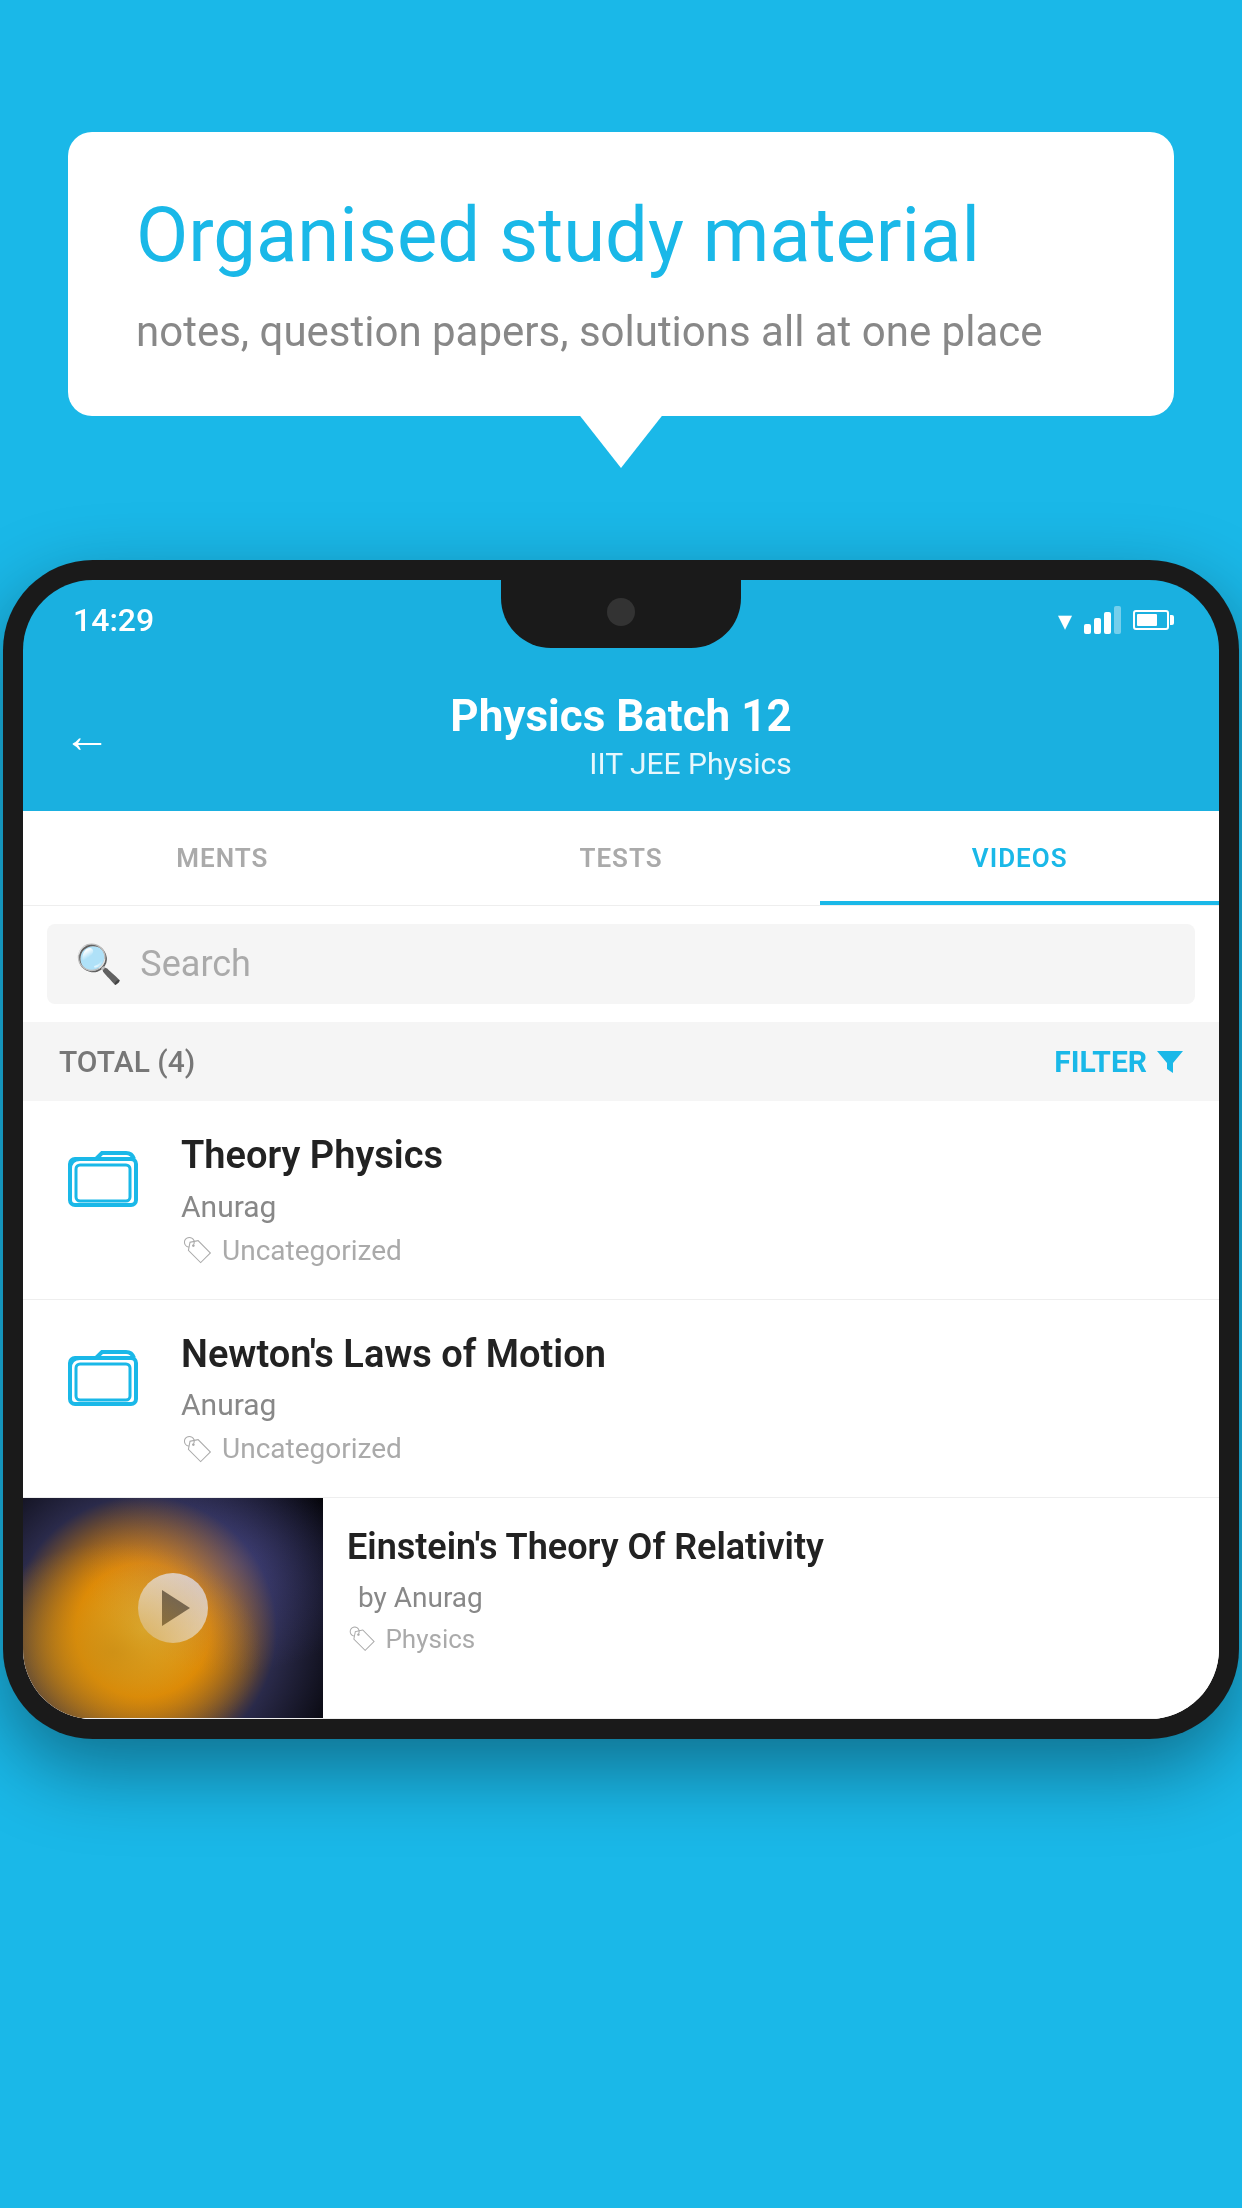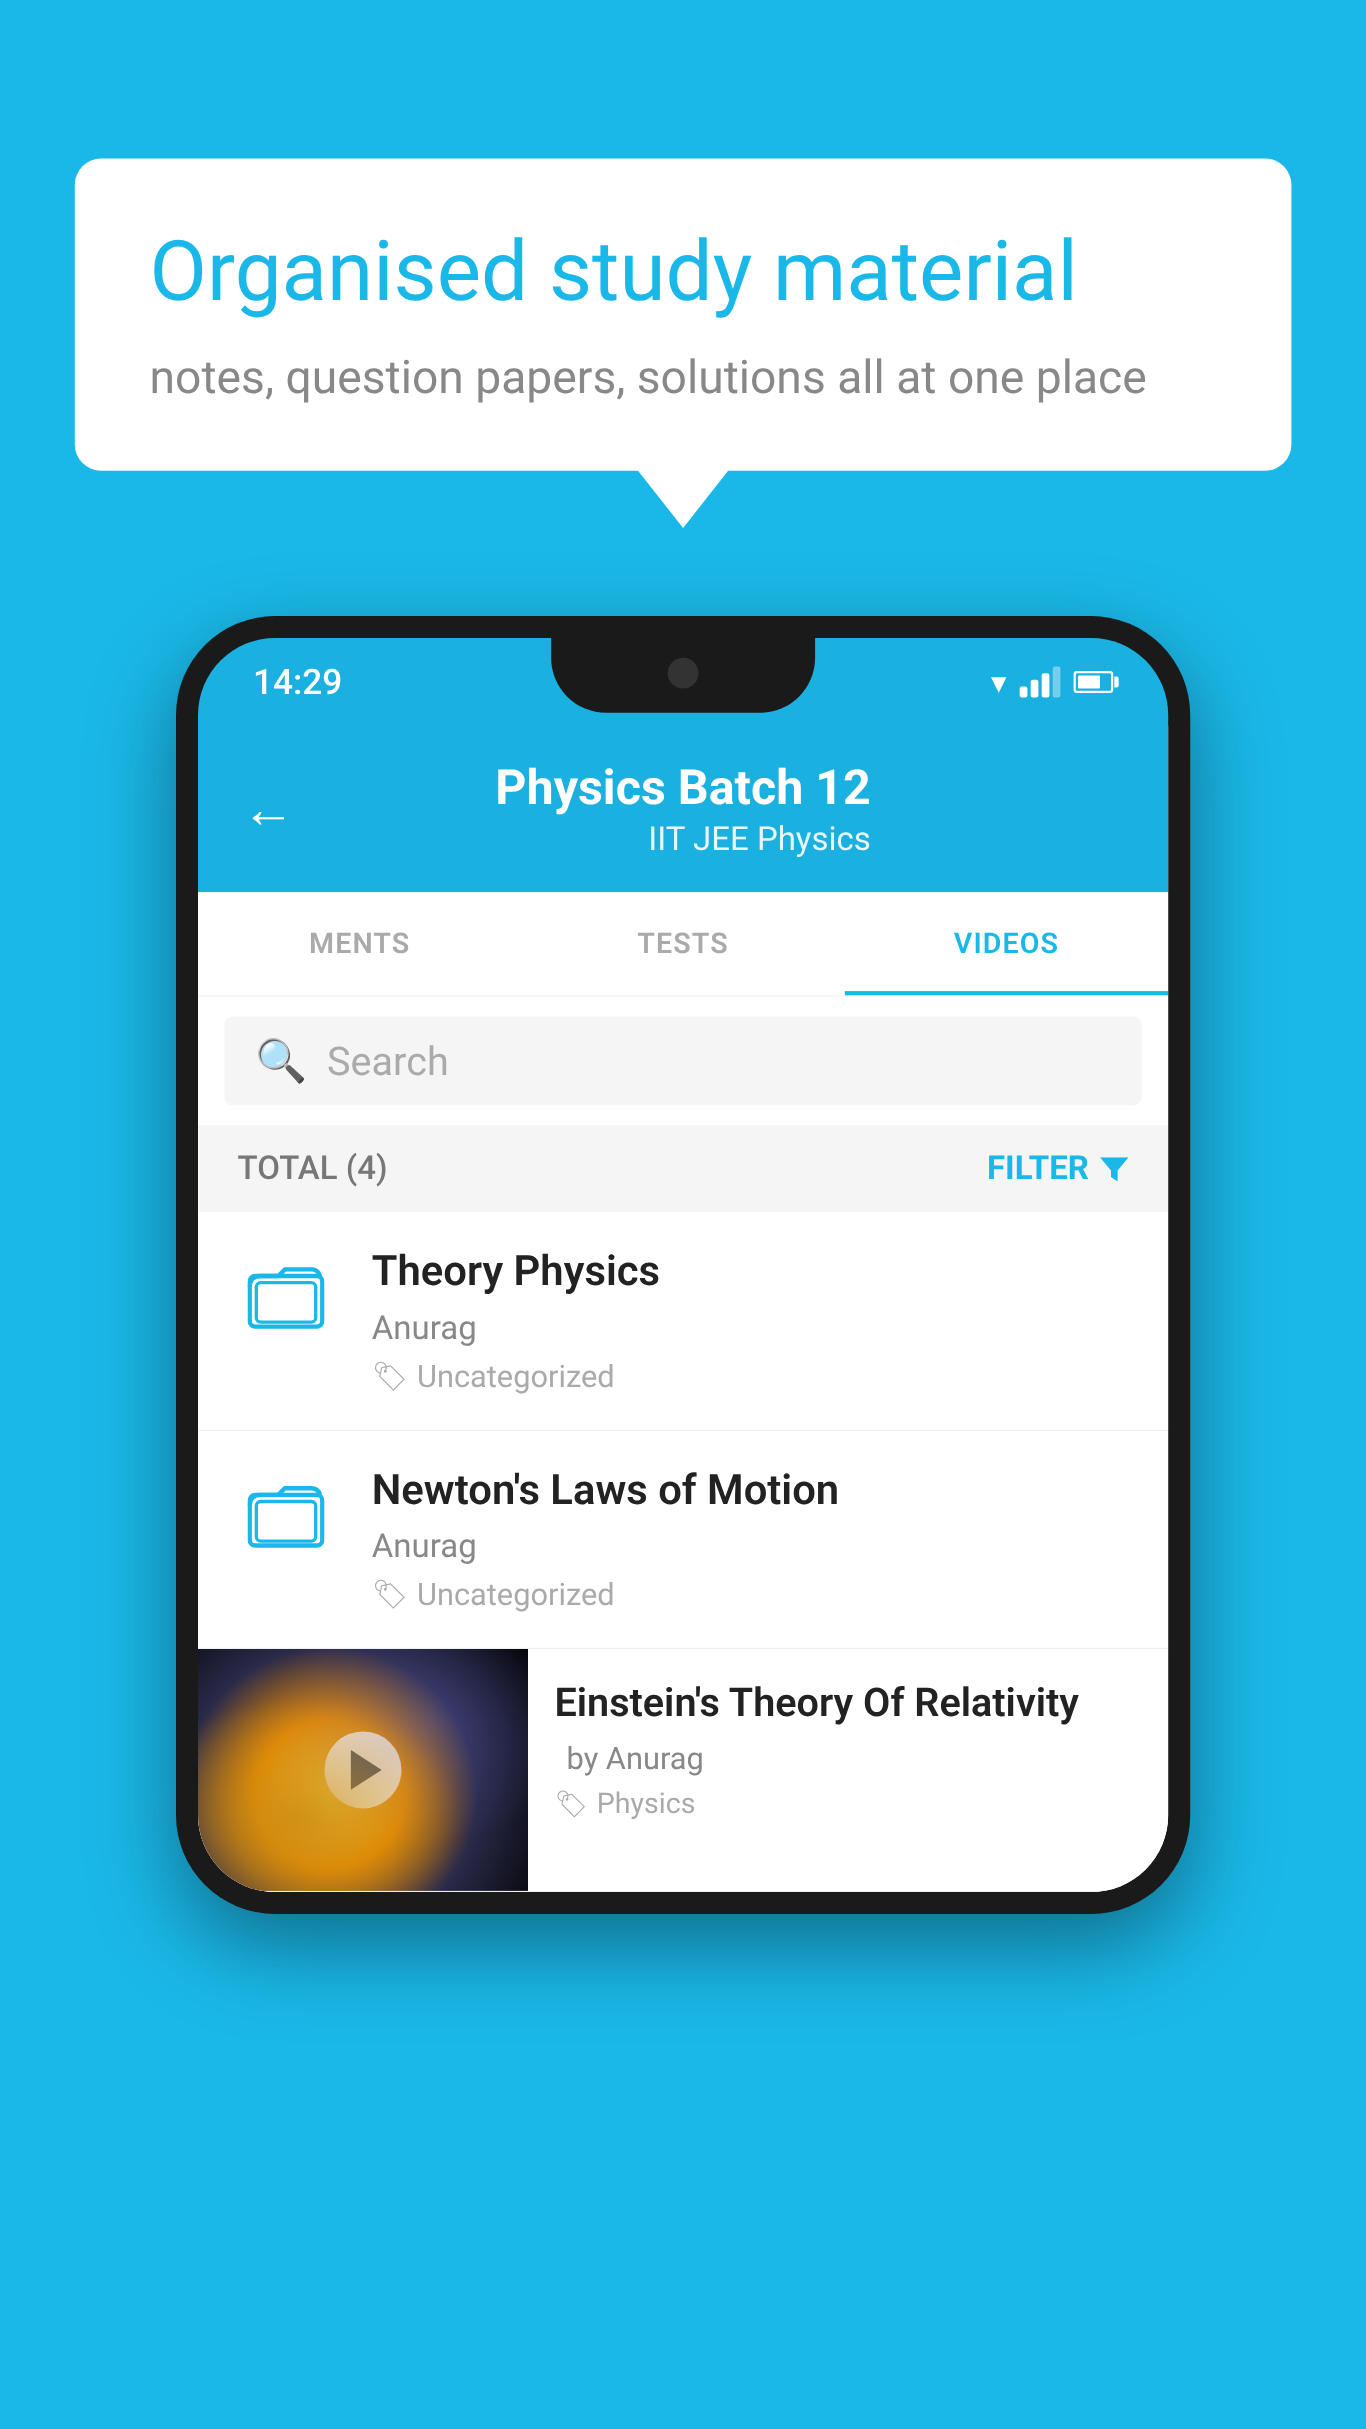--- a/index.html
+++ b/index.html
@@ -9,21 +9,21 @@
       height: 2208px;
       background-color: #1ab8e8;
       font-family: 'Roboto', Arial, sans-serif;
       overflow: hidden;
       position: relative;
     }
 
     
     .speech-bubble-container {
       position: absolute;
-      top: 144px;
+      top: 132px;
       left: 68px;
       width: 1106px;
     }
 
     .speech-bubble {
       background: white;
       border-radius: 24px;
       padding: 60px 68px 60px 68px;
       position: relative;
     }
@@ -54,21 +54,21 @@
       font-size: 42px;
       font-weight: 400;
     }
 
     
     .phone-wrapper {
       position: absolute;
       top: 560px;
       left: 50%;
       transform: translateX(-50%);
-      width: 922px;
+      width: 1236px;
     }
 
     .phone-outer {
       background: #1a1a1a;
       border-radius: 90px;
       padding: 20px;
       box-shadow: 0 30px 80px rgba(0,0,0,0.4);
       position: relative;
     }
 

